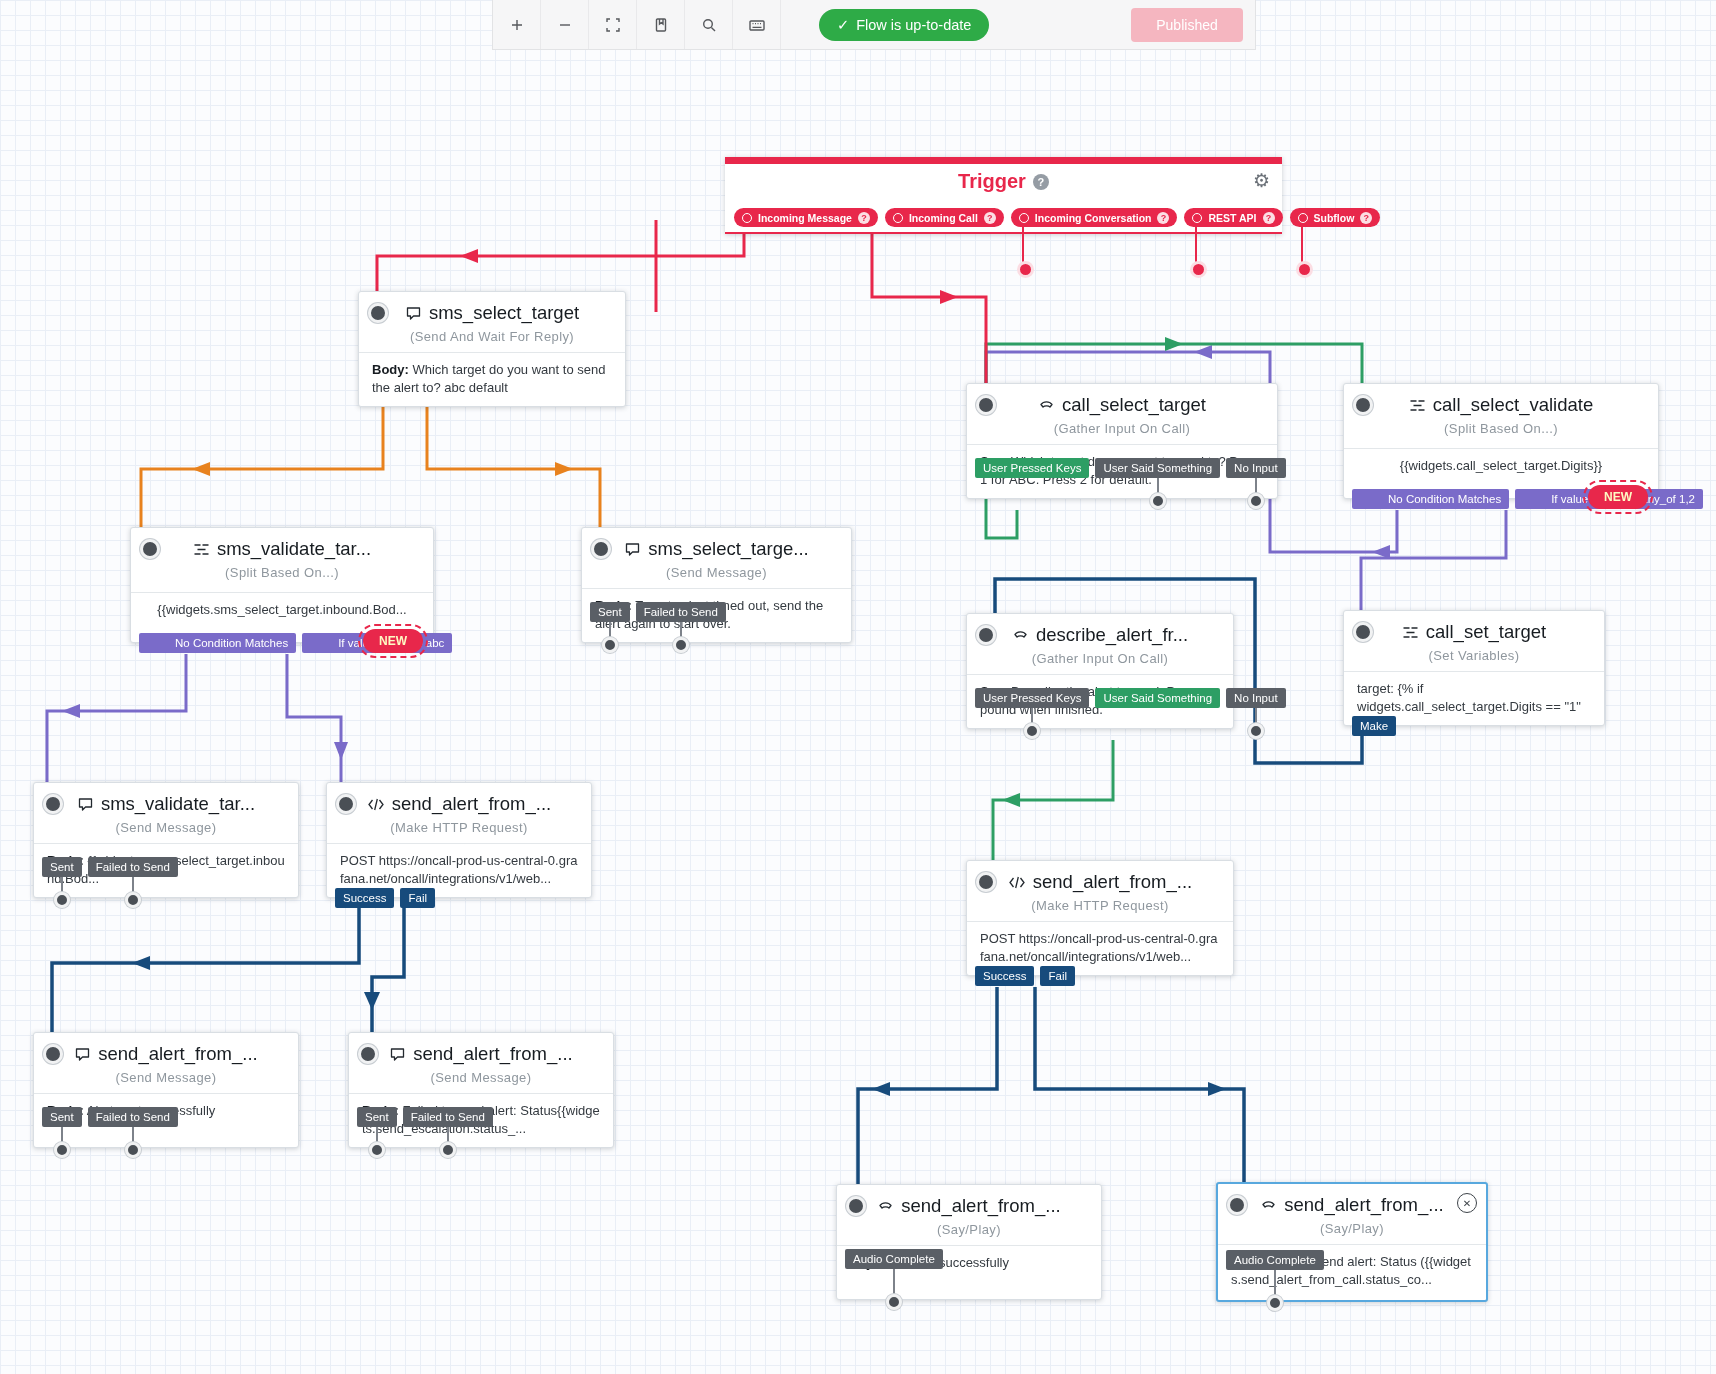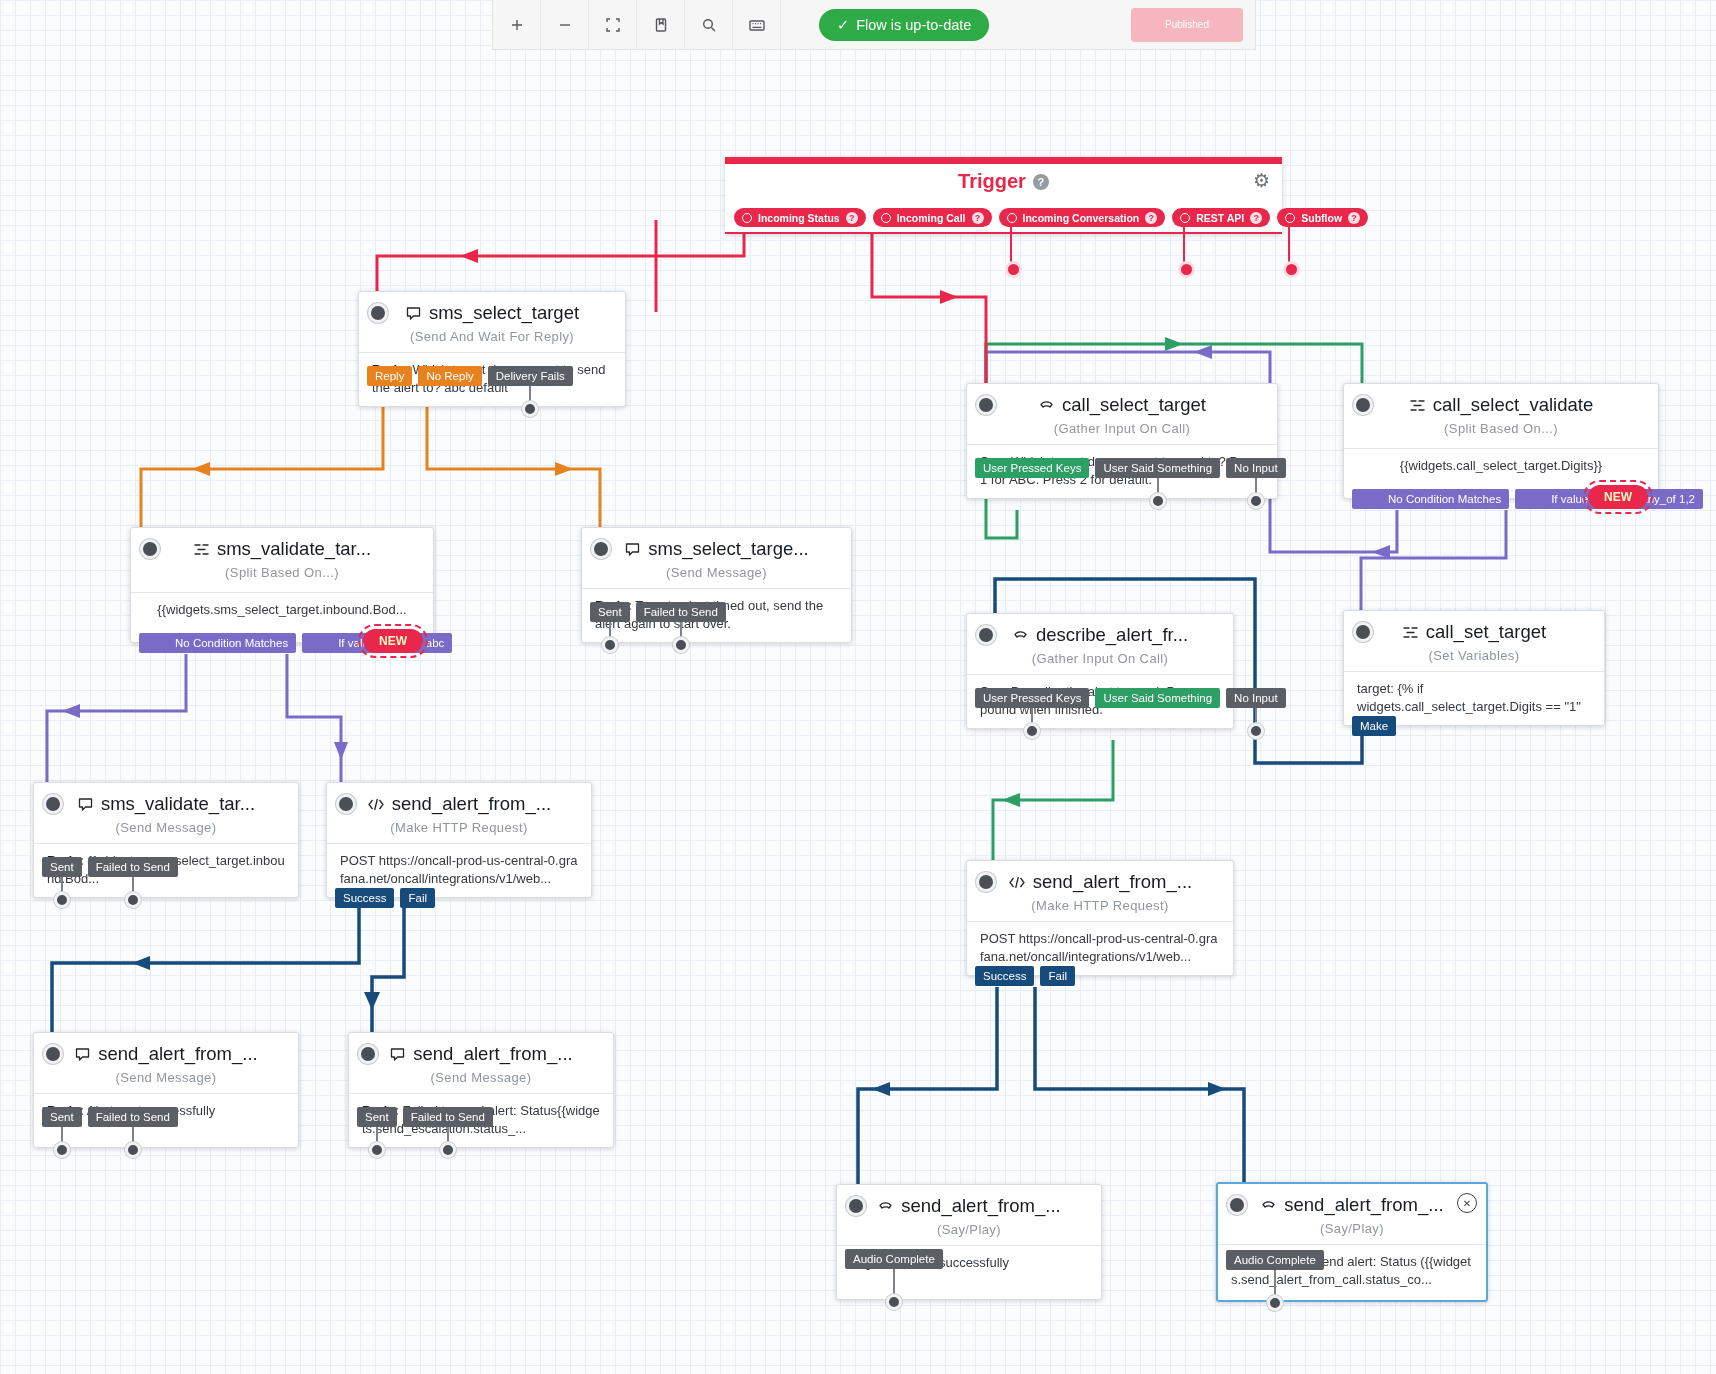--- a/index.html
+++ b/index.html
@@ -13,21 +13,21 @@
   }
   
   .toolbar{position:absolute;left:492px;top:0;width:764px;height:50px;background:#f6f6f7;
     border:1px solid #e2e3e5;border-top:none;display:flex;align-items:center;box-sizing:border-box;}
   .tbtn{width:47px;height:100%;display:flex;align-items:center;justify-content:center;
     border-right:1px solid #e9e9eb;cursor:pointer;}
   .tbtn svg{stroke:#56585c;fill:none;stroke-width:1.4;}
   .status-pill{margin-left:38px;height:32px;padding:0 18px;background:#2eab47;border-radius:999px;
     color:#fff;font-size:14.5px;display:flex;align-items:center;gap:7px;white-space:nowrap;}
   .pub-btn{margin-left:auto;margin-right:12px;width:112px;height:34px;background:#f5b6c0;color:#fff;
-    font-size:10px;border-radius:4px;display:flex;align-items:center;justify-content:center;}
+    font-size:14px;border-radius:4px;display:flex;align-items:center;justify-content:center;}
   
   .card{position:absolute;background:#fff;border:1px solid #d9dee3;border-radius:3px;
     box-shadow:0 1px 5px rgba(40,50,60,.22);box-sizing:border-box;height:116px;}
   .card.selected{border:2px solid #58a8de;}
   .entry-dot{position:absolute;left:9px;top:11px;width:14px;height:14px;border-radius:50%;
     background:#4a4f55;border:3px solid #f1f2f3;box-shadow:0 0 0 1px #c8cdd2;}
   .card-title{display:flex;align-items:center;justify-content:center;gap:7px;margin-top:10px;
     font-size:18.5px;font-weight:400;color:#171c21;}
   .card-title svg{stroke:#23292f;fill:none;stroke-width:1.3;}
   .card-sub{text-align:center;font-size:13px;color:#8f979e;letter-spacing:.4px;margin:5px 0 8px;}
@@ -171,21 +171,21 @@
   <div class="trigger-bar"></div>
   <div class="trigger-title">
     <span>Trigger</span>
     <span class="thelp">?</span>
   </div>
   <span class="gear">⚙</span>
   <div class="pills">
     <div class="pill-col">
         <div class="pill">
       <i class="ring"></i>
-          <span>Incoming Status</span>
+          <span>Incoming Message</span>
           <span class="phelp">?</span>
         </div>
       </div>
     <div class="pill-col">
         <div class="pill">
       <i class="ring"></i>
           <span>Incoming Call</span>
           <span class="phelp">?</span>
         </div>
       </div>
@@ -222,33 +222,20 @@
 <div class="card" style="left:358px;top:291px;width:268px">
   <span class="entry-dot"></span>
   <div class="card-title">
     <svg width="17" height="15" viewBox="0 0 16 15">
         <path d="M2 2h12v8H8l-3 3v-3H2z" stroke-linejoin="round"></path>
       </svg>
     <span>sms_select_target</span>
   </div>
   <div class="card-sub">(Send And Wait For Reply)</div>
   <div class="card-body"><b>Body:</b> <span>Which target do you want to send the alert to? abc default</span></div>
-  <div class="tags">
-    <div class="tag-col">
-        <span class="tag t-orange">Reply</span>
-      </div>
-    <div class="tag-col">
-        <span class="tag t-orange">No Reply</span>
-      </div>
-    <div class="tag-col">
-        <span class="tag t-gray">Delivery Fails</span>
-      <span class="stub"></span>
-        <span class="sdot"></span>
-      </div>
-  </div>
 </div>
 
 <div class="card" style="left:130px;top:527px;width:304px">
   <span class="entry-dot"></span>
   <div class="card-title">
     <svg width="17" height="15" viewBox="0 0 16 15">
         <path d="M1 3h6M9 3h6M4 7.5h8M1 12h6M9 12h6"></path>
       </svg>
     <span>sms_validate_tar...</span>
   </div>

